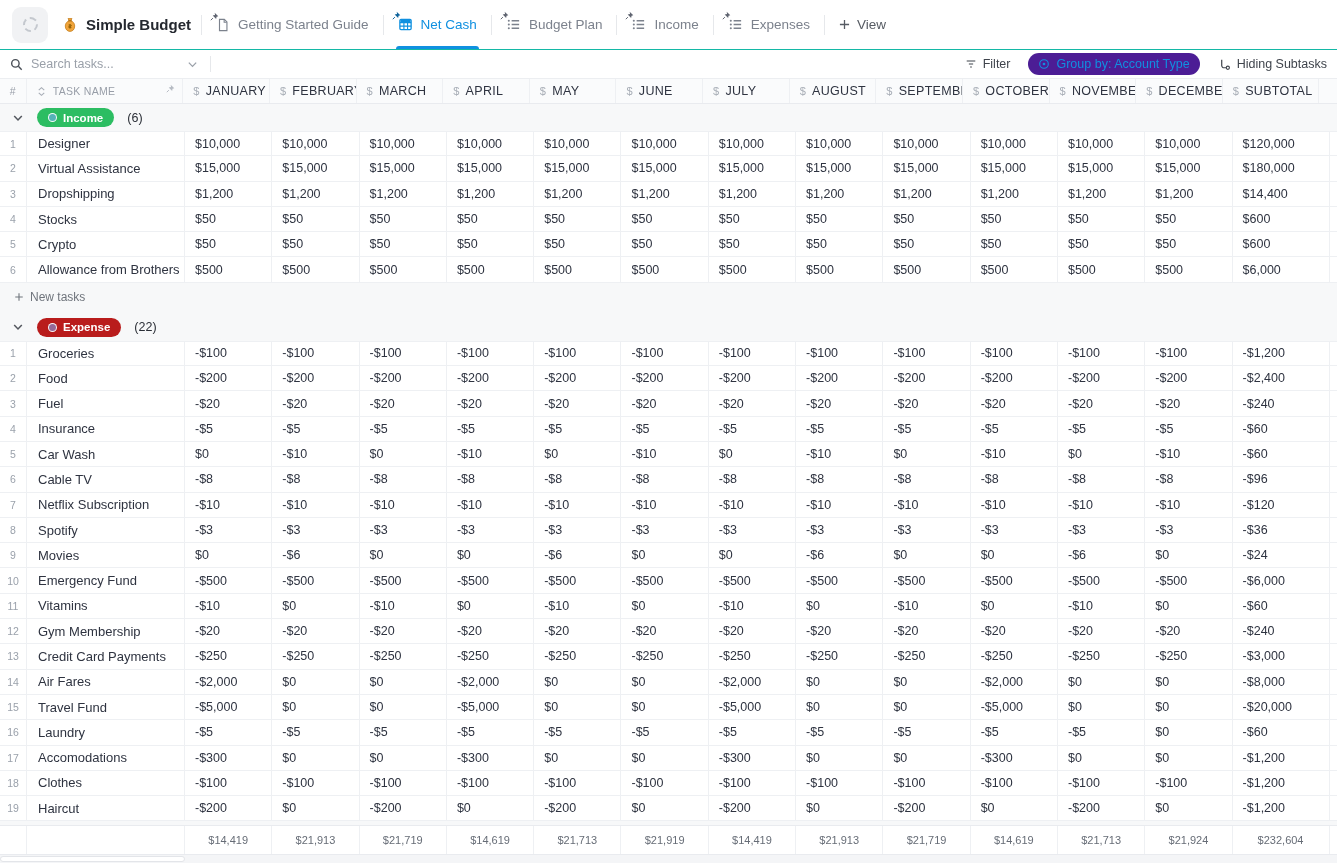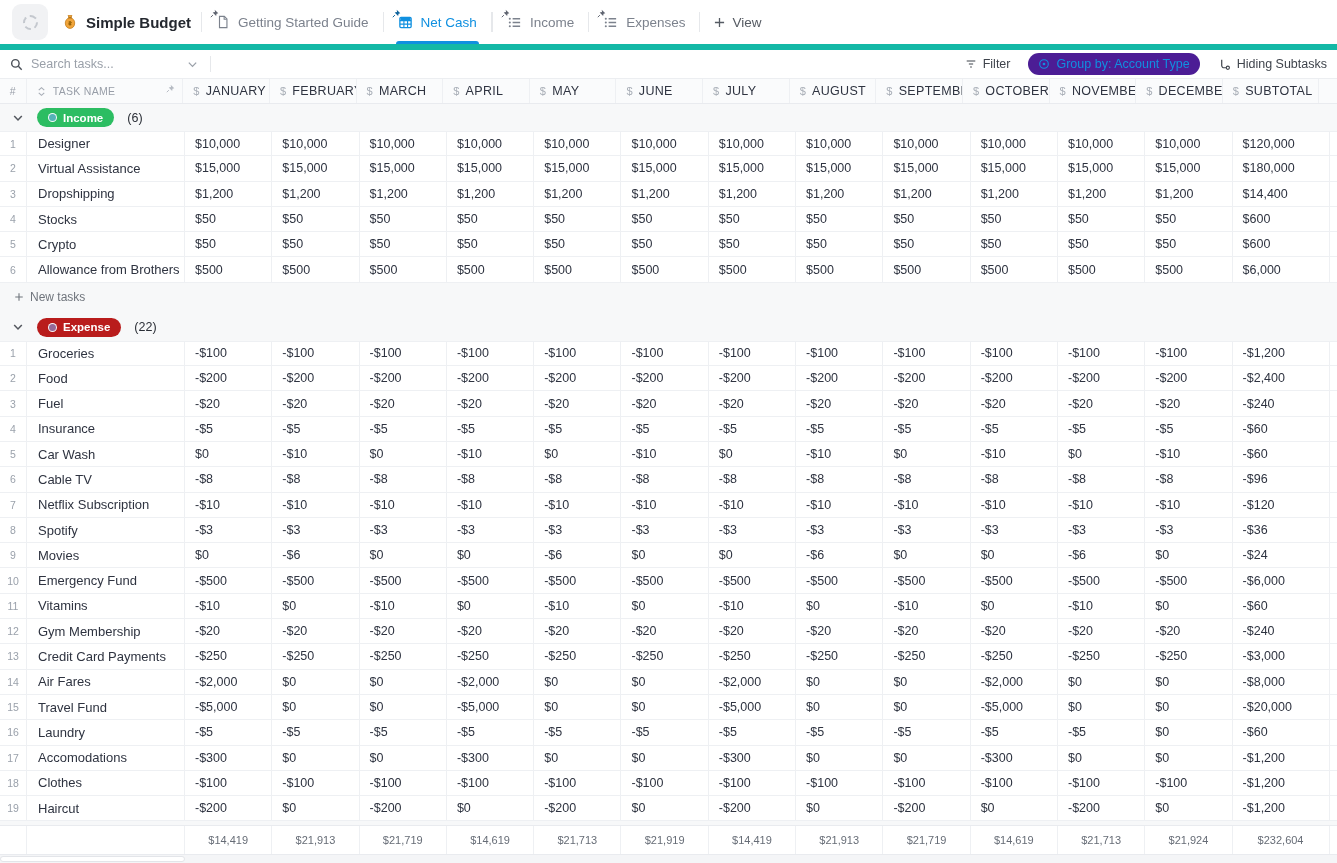--- a/index.html
+++ b/index.html
@@ -1,21 +1,21 @@
 <!DOCTYPE html>
 <html><head>
 <meta charset="utf-8">
 <style>
   * { box-sizing: border-box; margin: 0; padding: 0; }
   html,body { width:1337px; height:863px; overflow:hidden; }
   body { font-family:"Liberation Sans","DejaVu Sans",sans-serif; background:#fff; color:#2a2e36; }
   .app { display:flex; flex-direction:column; height:100%; }
 
   
-  .topbar { height:50px; flex:none; display:flex; align-items:center; padding:0 12px; background:#fff; border-bottom:6px solid #14b8a6; }
+  .topbar { height:50px; flex:none; display:flex; align-items:center; padding:0 12px; background:#fff; border-bottom:1px solid #14b8a6; }
   .spinner-btn { width:36px; height:36px; border-radius:9px; background:#f1f2f4; display:flex; align-items:center; justify-content:center; margin-right:14px; cursor:pointer; }
   .spinner { width:15px; height:15px; border:2px dashed #c4c8ce; border-radius:50%; }
   .workspace { display:flex; align-items:center; gap:8px; font-weight:bold; font-size:15px; color:#24282f; margin-right:10px; white-space:nowrap; }
   .tabs { display:flex; align-items:center; height:100%; }
   .tab { position:relative; display:flex; align-items:center; gap:8px; padding:0 14px; height:100%; font-size:13.5px; color:#7c828d; cursor:pointer; white-space:nowrap; }
   .tab.active { color:#1090e0; }
   .tab.active::after { content:""; position:absolute; left:12px; right:12px; bottom:0; height:3px; background:#1090e0; border-radius:3px 3px 0 0; }
   .tab-sep { width:1px; height:20px; background:#e6e8eb; flex:none; }
   .icon-pin-wrap { position:relative; display:inline-flex; }
   .mini-pin { position:absolute; top:-6px; left:-6px; }
@@ -115,20 +115,37 @@
             <span class="mini-pin">
               <svg width="9" height="9" viewBox="0 0 10 10">
                 <path d="M5.2.8l4 4-1.9.4-.5 2.5L3 3.9l2.6-.5z" fill="#0e639c"></path>
                 <path d="M3.2 6.8L.9 9.1" stroke="#0e639c" stroke-width="1.1"></path>
               </svg>
             </span>
           </span>
           <span>Net Cash</span>
         </div>
         <span class="tab-sep"></span>
+        <div class="tab">
+          <span class="icon-pin-wrap">
+            <svg width="15" height="15" viewBox="0 0 16 16">
+              <circle cx="3" cy="4" r="1.1" fill="currentColor"></circle>
+              <circle cx="3" cy="8" r="1.1" fill="currentColor"></circle>
+              <circle cx="3" cy="12" r="1.1" fill="currentColor"></circle>
+              <path d="M6 4h8M6 8h8M6 12h8" stroke="currentColor" stroke-width="1.4"></path>
+            </svg>
+            <span class="mini-pin">
+              <svg width="9" height="9" viewBox="0 0 10 10">
+                <path d="M5.2.8l4 4-1.9.4-.5 2.5L3 3.9l2.6-.5z" fill="#5f6470"></path>
+                <path d="M3.2 6.8L.9 9.1" stroke="#5f6470" stroke-width="1.1"></path>
+              </svg>
+            </span>
+          </span>
+          <span>Budget Plan</span>
+        </div>
         <span class="tab-sep"></span>
         <div class="tab">
           <span class="icon-pin-wrap">
             <svg width="15" height="15" viewBox="0 0 16 16">
               <circle cx="3" cy="4" r="1.1" fill="currentColor"></circle>
               <circle cx="3" cy="8" r="1.1" fill="currentColor"></circle>
               <circle cx="3" cy="12" r="1.1" fill="currentColor"></circle>
               <path d="M6 4h8M6 8h8M6 12h8" stroke="currentColor" stroke-width="1.4"></path>
             </svg>
             <span class="mini-pin">

